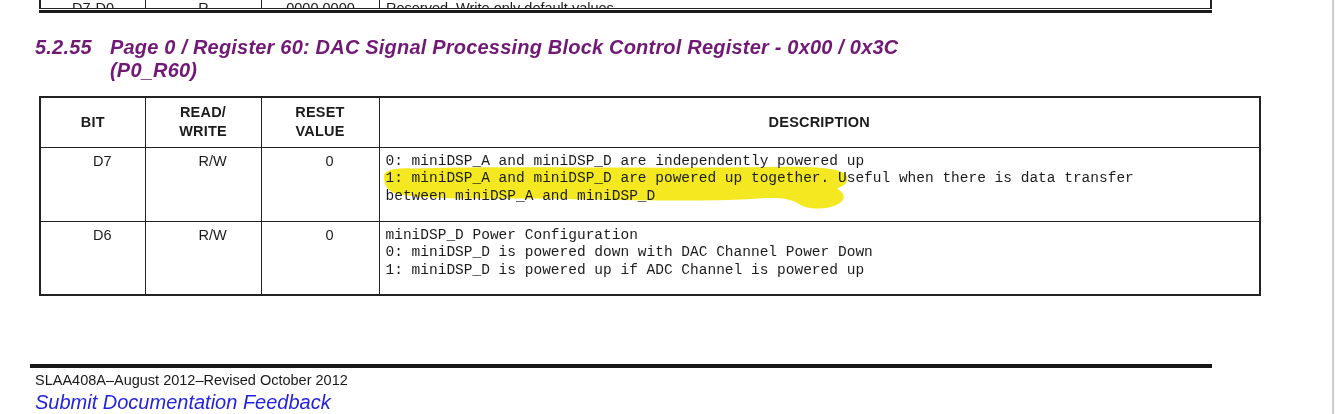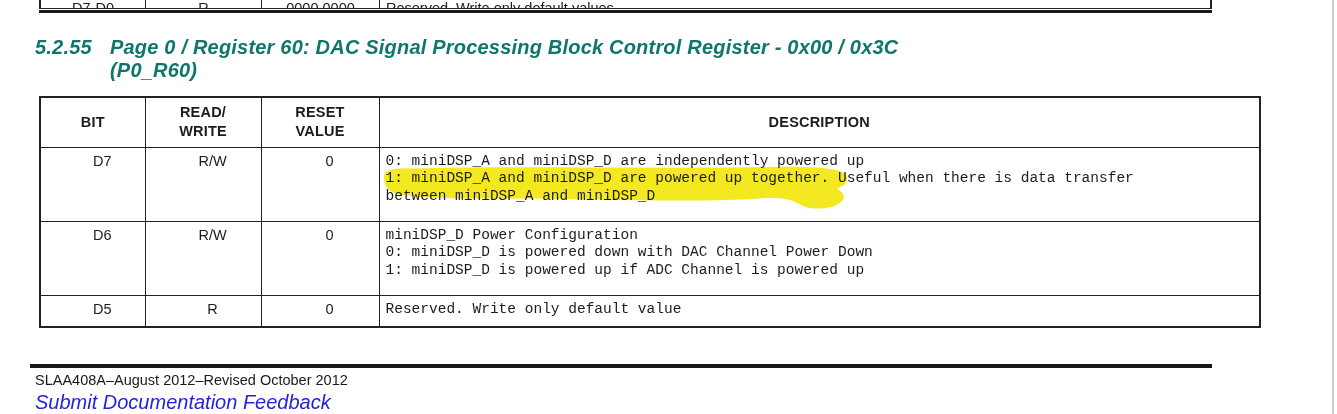--- a/index.html
+++ b/index.html
@@ -20,21 +20,21 @@
     font-size:14.5px; text-align:center; white-space:nowrap;
   }
   .tf-cell:last-child { border-right:none; text-align:left; padding-left:6px; }
   .tf-cell > span { display:inline-block; margin-top:-9.5px; }
   .tf-c1 { width:105px; } .tf-c2 { width:116px; } .tf-c3 { width:118px; } .tf-c4 { flex:1; }
   .top-fragment::after { content:""; display:block; height:2.5px; background:#1a1a1a; margin-top:1px; }
 
   
   .heading {
     position:absolute; top:36px; left:35px; display:flex;
-    font-weight:bold; font-style:italic; font-size:20px; color:#0f766e; letter-spacing:0.2px;
+    font-weight:bold; font-style:italic; font-size:20px; color:#701a75; letter-spacing:0.2px;
   }
   .h-num { width:75px; flex:0 0 75px; }
   .h-title { line-height:23px; }
   .h-title span { display:block; }
 
   
   .reg-table-wrap { position:absolute; top:96px; left:39px; }
   table.reg {
     border-collapse:collapse; table-layout:fixed; width:1222px;
     border:2px solid #222; font-size:14.5px; color:#1c1c1c;
@@ -141,28 +141,20 @@
         <tr class="row-d6">
           <td class="c-center">D6</td>
           <td class="c-center">R/W</td>
           <td class="c-center">0</td>
           <td class="c-desc">
             <div class="dline">miniDSP_D Power Configuration</div>
             <div class="dline">0: miniDSP_D is powered down with DAC Channel Power Down</div>
             <div class="dline">1: miniDSP_D is powered up if ADC Channel is powered up</div>
           </td>
         </tr>
-        <tr class="row-d5">
-          <td class="c-center">D5</td>
-          <td class="c-center">R</td>
-          <td class="c-center">0</td>
-          <td class="c-desc">
-            <div class="dline">Reserved. Write only default value</div>
-          </td>
-        </tr>
       </tbody>
     </table>
   </div>
 
   <div class="footer-rule"></div>
   <div class="footer-line1">
     <span>SLAA408A–August 2012–Revised October 2012</span>
     <span class="f-right">
       <span class="f-section">Register Map</span>
       <span class="f-page">113</span>

